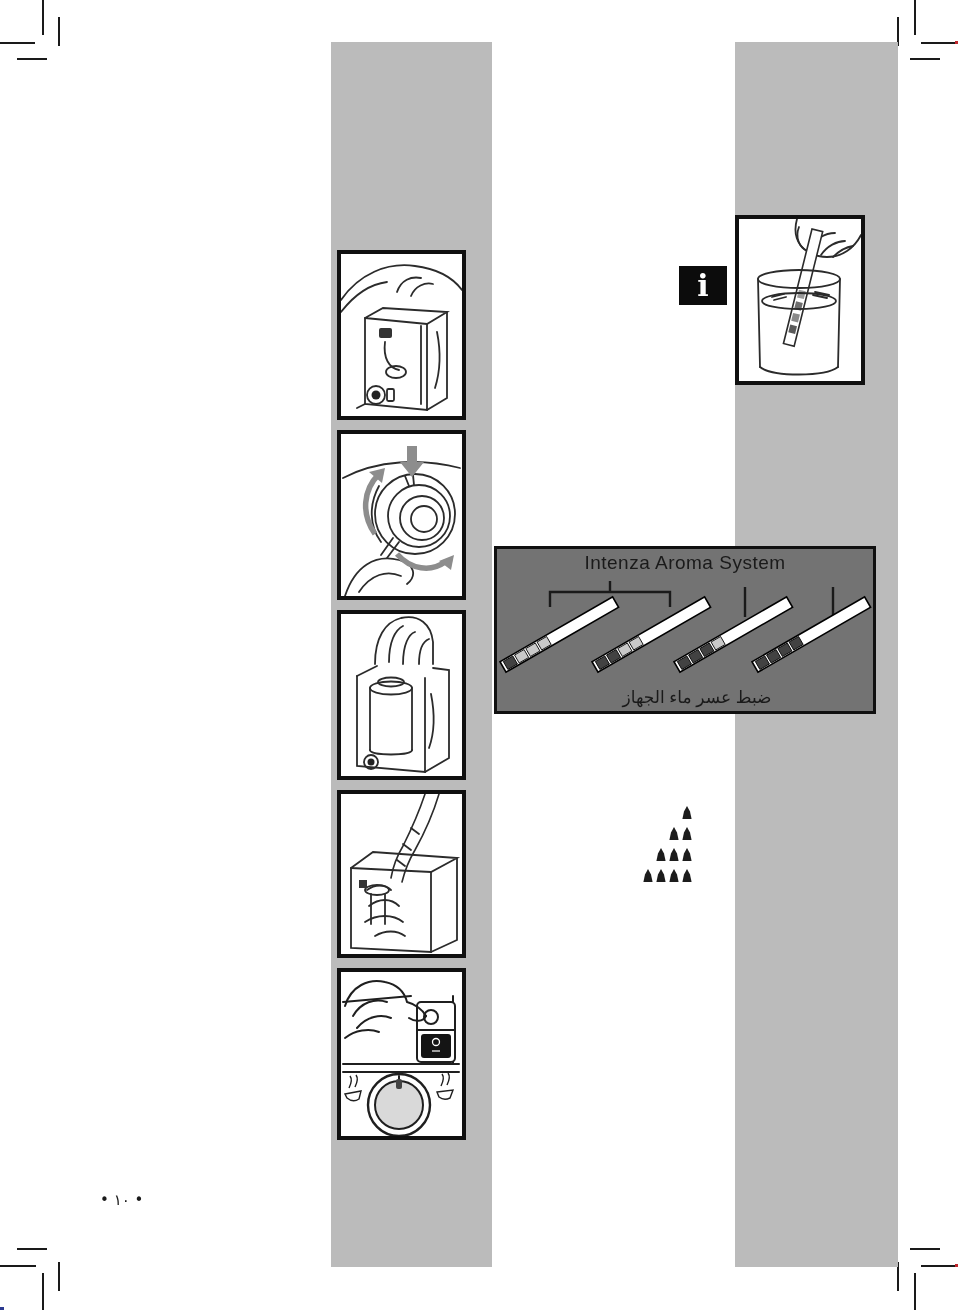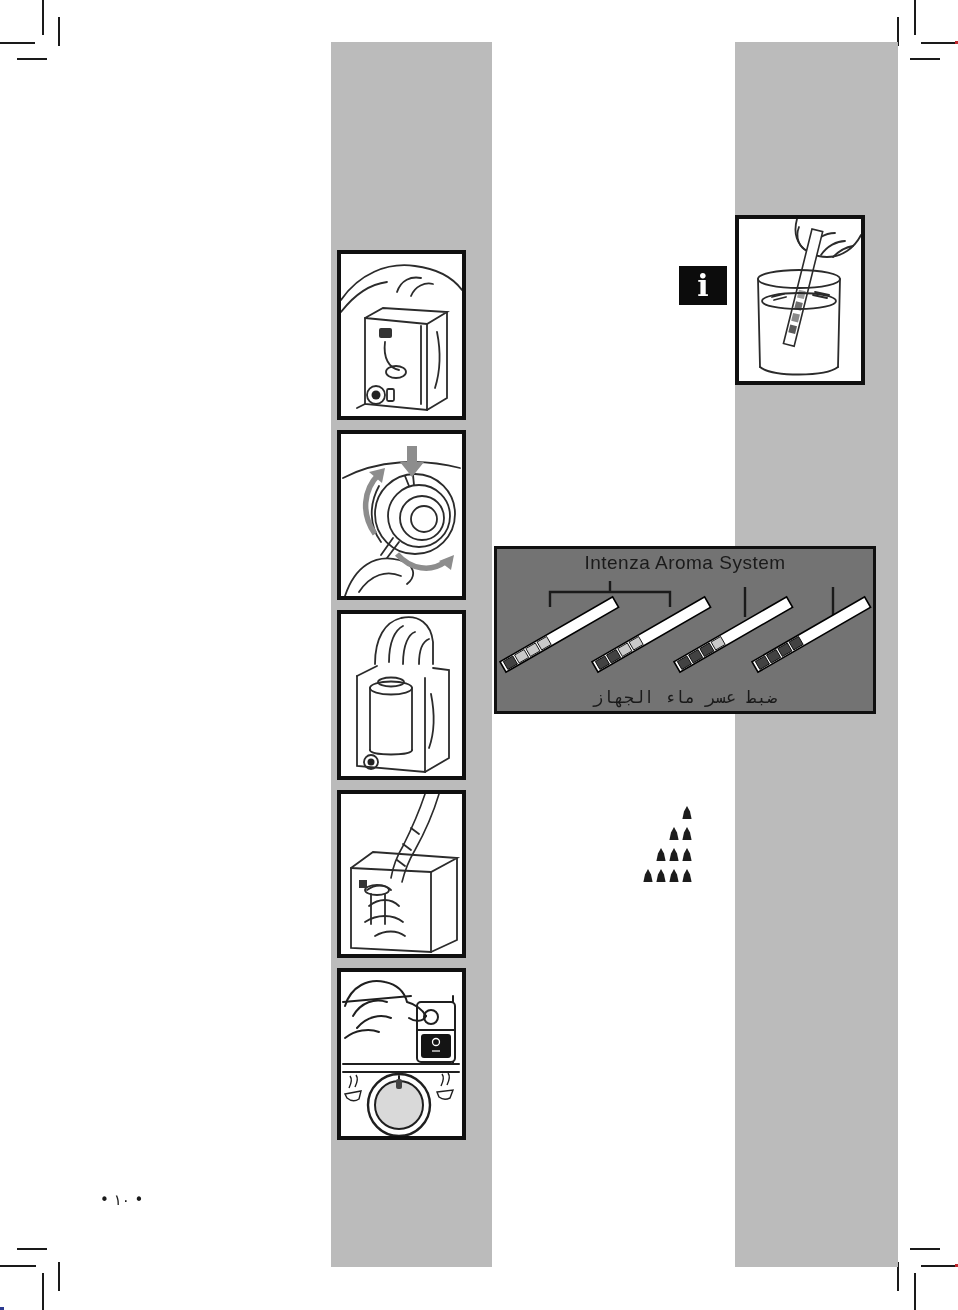--- a/index.html
+++ b/index.html
@@ -12,22 +12,22 @@
   .dot-red{position:absolute;width:3px;height:3px;background:#c0272d;}
   .dot-blue{position:absolute;width:4px;height:3px;background:#2b3990;}
   .fig{position:absolute;left:337px;width:121px;background:#fff;border:4px solid #101010;}
   .fig svg{display:block;}
   .glass-fig{position:absolute;left:735px;top:215px;width:122px;height:162px;background:#fff;border:4px solid #101010;}
   .info{position:absolute;left:679px;top:266px;width:48px;height:39px;background:#0c0c0c;
         color:#fff;font-family:"DejaVu Serif",serif;font-weight:bold;font-size:30px;
         display:flex;align-items:center;justify-content:center;line-height:1;}
   .intenza{position:absolute;left:494px;top:546px;width:376px;height:162px;border:3px solid #101010;background:#737373;}
   .intenza-title{position:absolute;top:3px;left:0;width:100%;text-align:center;font-size:19px;letter-spacing:0.5px;}
-  .intenza-caption{position:absolute;bottom:3px;left:0;width:100%;text-align:center;font-size:17px;
-        direction:rtl;font-family:Liberation Mono, monospace;}
+  .intenza-caption{position:absolute;bottom:3px;left:12px;width:100%;text-align:center;font-size:17px;
+        direction:rtl;font-family:Liberation Sans, sans-serif;}
   .intenza-art{position:absolute;left:0;top:0;}
   .pyr{position:absolute;right:266px;top:806px;display:flex;flex-direction:column;align-items:flex-end;gap:8px;}
   .hl-row{display:flex;gap:3px;}
   .footer-num{position:absolute;left:100px;top:1191px;font-size:15px;letter-spacing:5px;
         font-family:"DejaVu Sans",sans-serif;color:#1a1a1a;white-space:nowrap;}
 </style>
 </head>
 <body>
 
 <div class="page">

